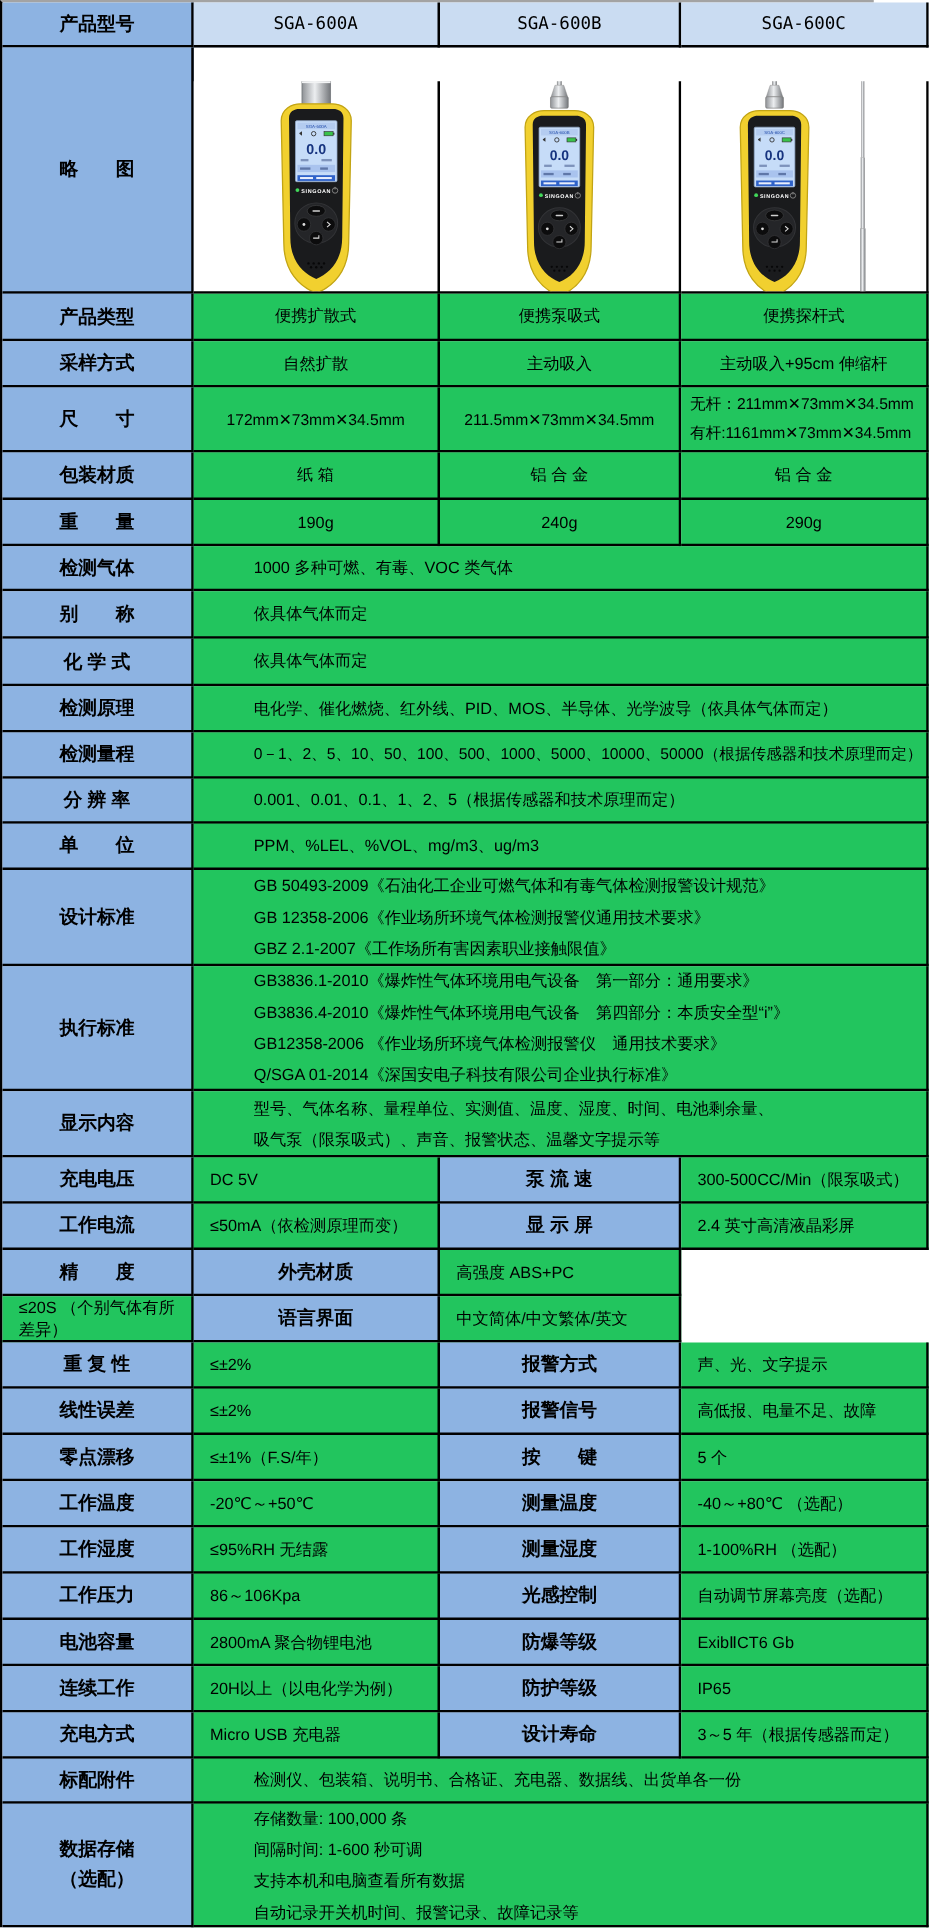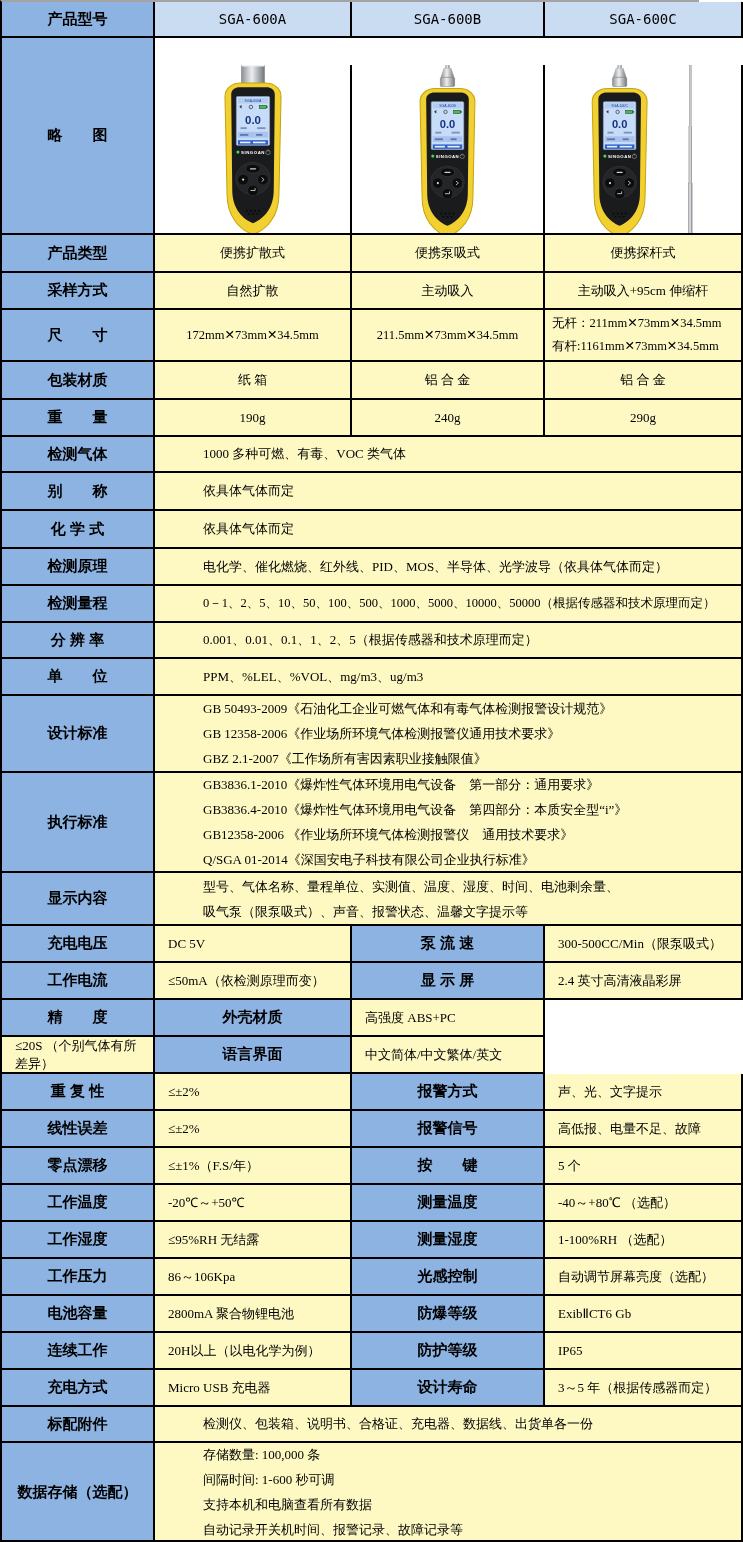--- a/index.html
+++ b/index.html
@@ -15,29 +15,29 @@
     border-left: 2px solid #000;
   }
   .row { display: grid; grid-template-columns: 153px 197px 193px 198px; }
   .cell {
     border-right: 2px solid #000;
     border-bottom: 2px solid #000;
     display: flex; align-items: center; justify-content: center;
     overflow: hidden;
   }
   .lbl  { background:#8db3e2; font-weight:700; font-size:15px; text-align:center; }
-  .val  { background:#fef9c3; font-size:13px;font-family:Liberation Serif, serif; }
+  .val  { background:#22c55e; font-size:13px; }
   .hdr  { background:#cadcf2; font-family:"DejaVu Sans Mono","Liberation Mono",monospace; font-size:14px; }
   .left { justify-content:flex-start; padding: 2px 8px 2px 13px; text-align:left; }
   .span3 { grid-column: 2 / 5; padding-left: 48px; }
   .imgcell { background:#ffffff;margin-top:27px; }
   .multi { flex-direction:column; align-items:flex-start; justify-content:center; }
   .multi div { line-height: 25px; white-space: nowrap; }
   .dim2 div { line-height: 23px; font-size: 12.5px; }
-  .lblcol { flex-direction: row; line-height: 24px; }
+  .lblcol { flex-direction: column; line-height: 24px; }
   .h36{height:36px} .h37{height:37px} .h38{height:38px} .h52{height:52px}
   .h53{height:53px} .h77{height:77px} .h99{height:99px} .h100{height:100px} .h197{height:197px}
   .nowrap { white-space: nowrap; }
 </style>
 </head>
 <body>
 
 <div class="tbl">
 
   <div class="row h36">

